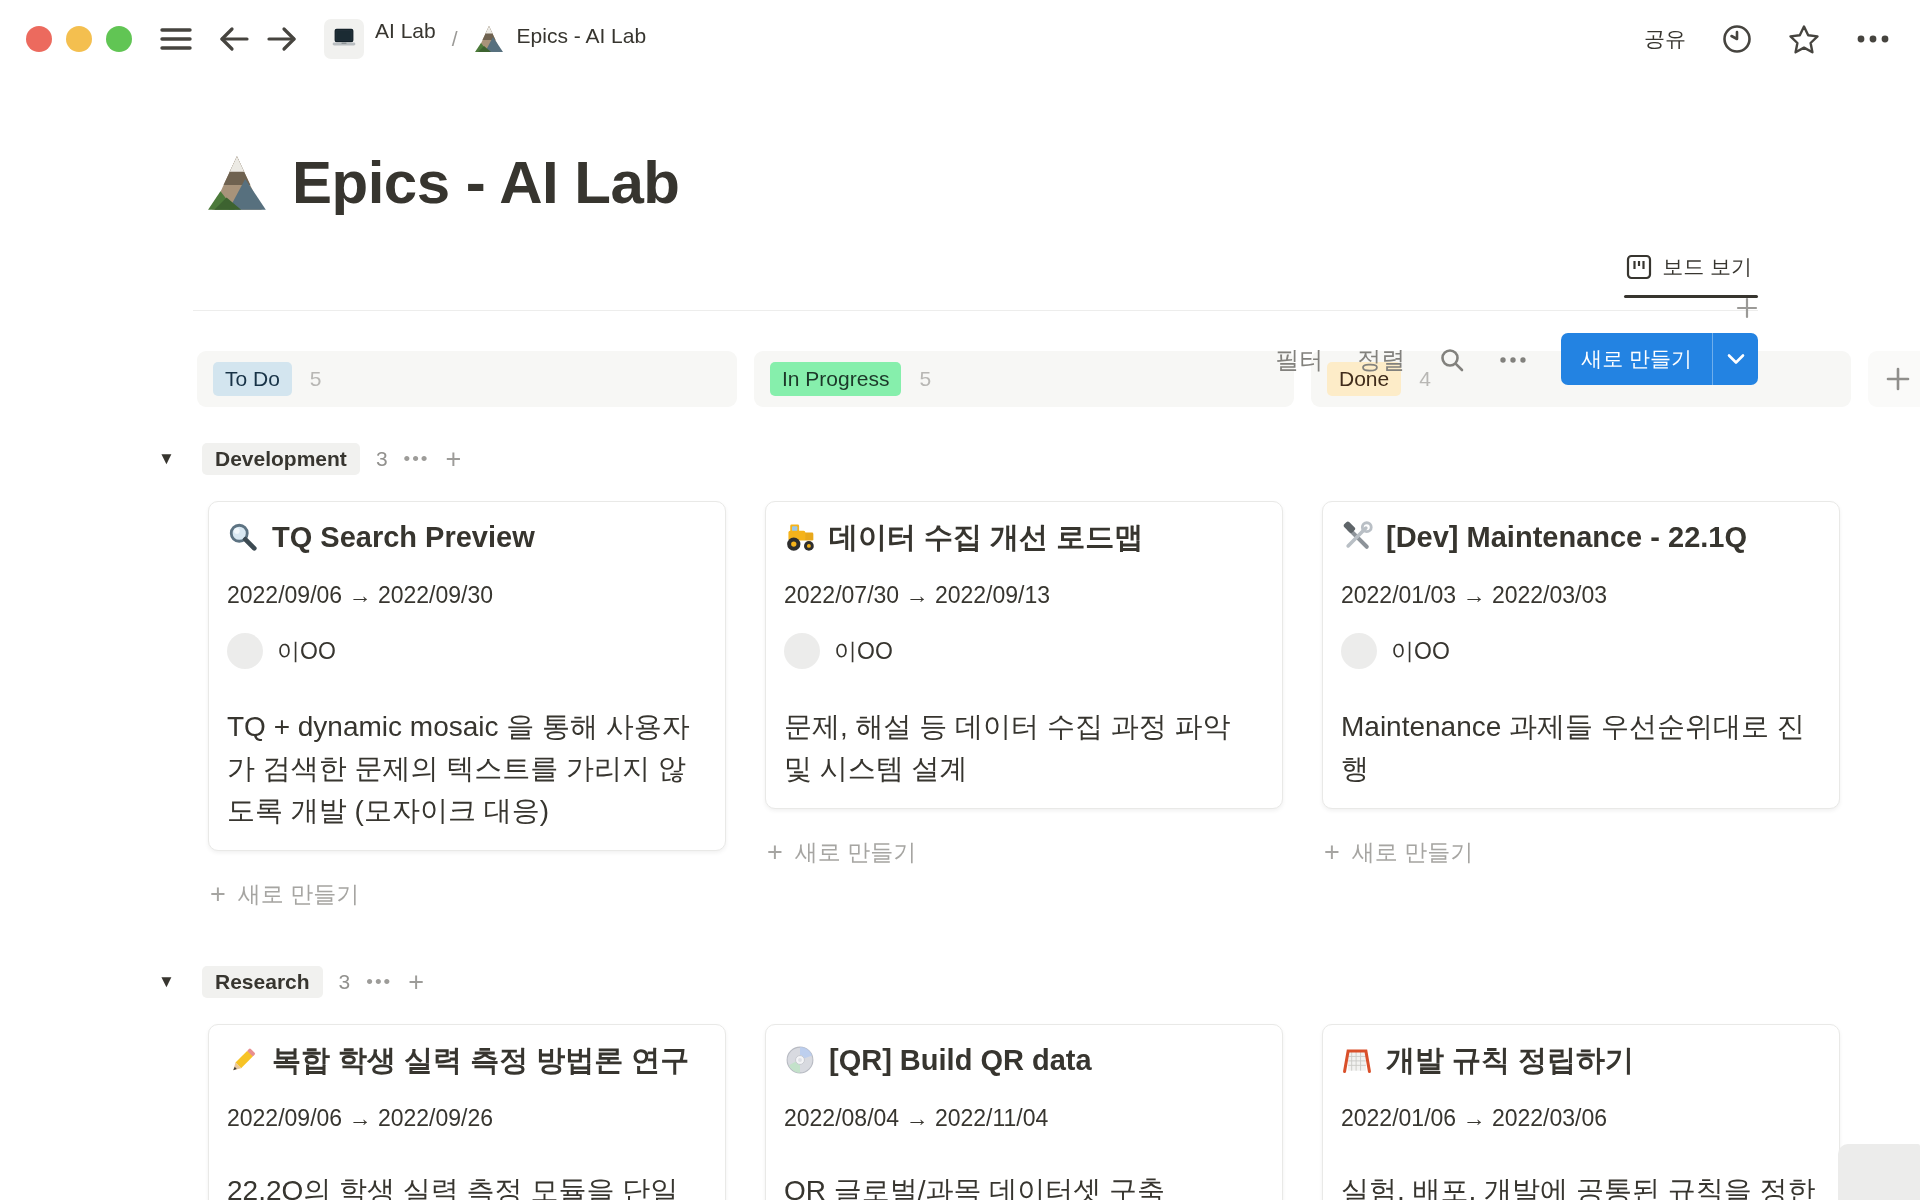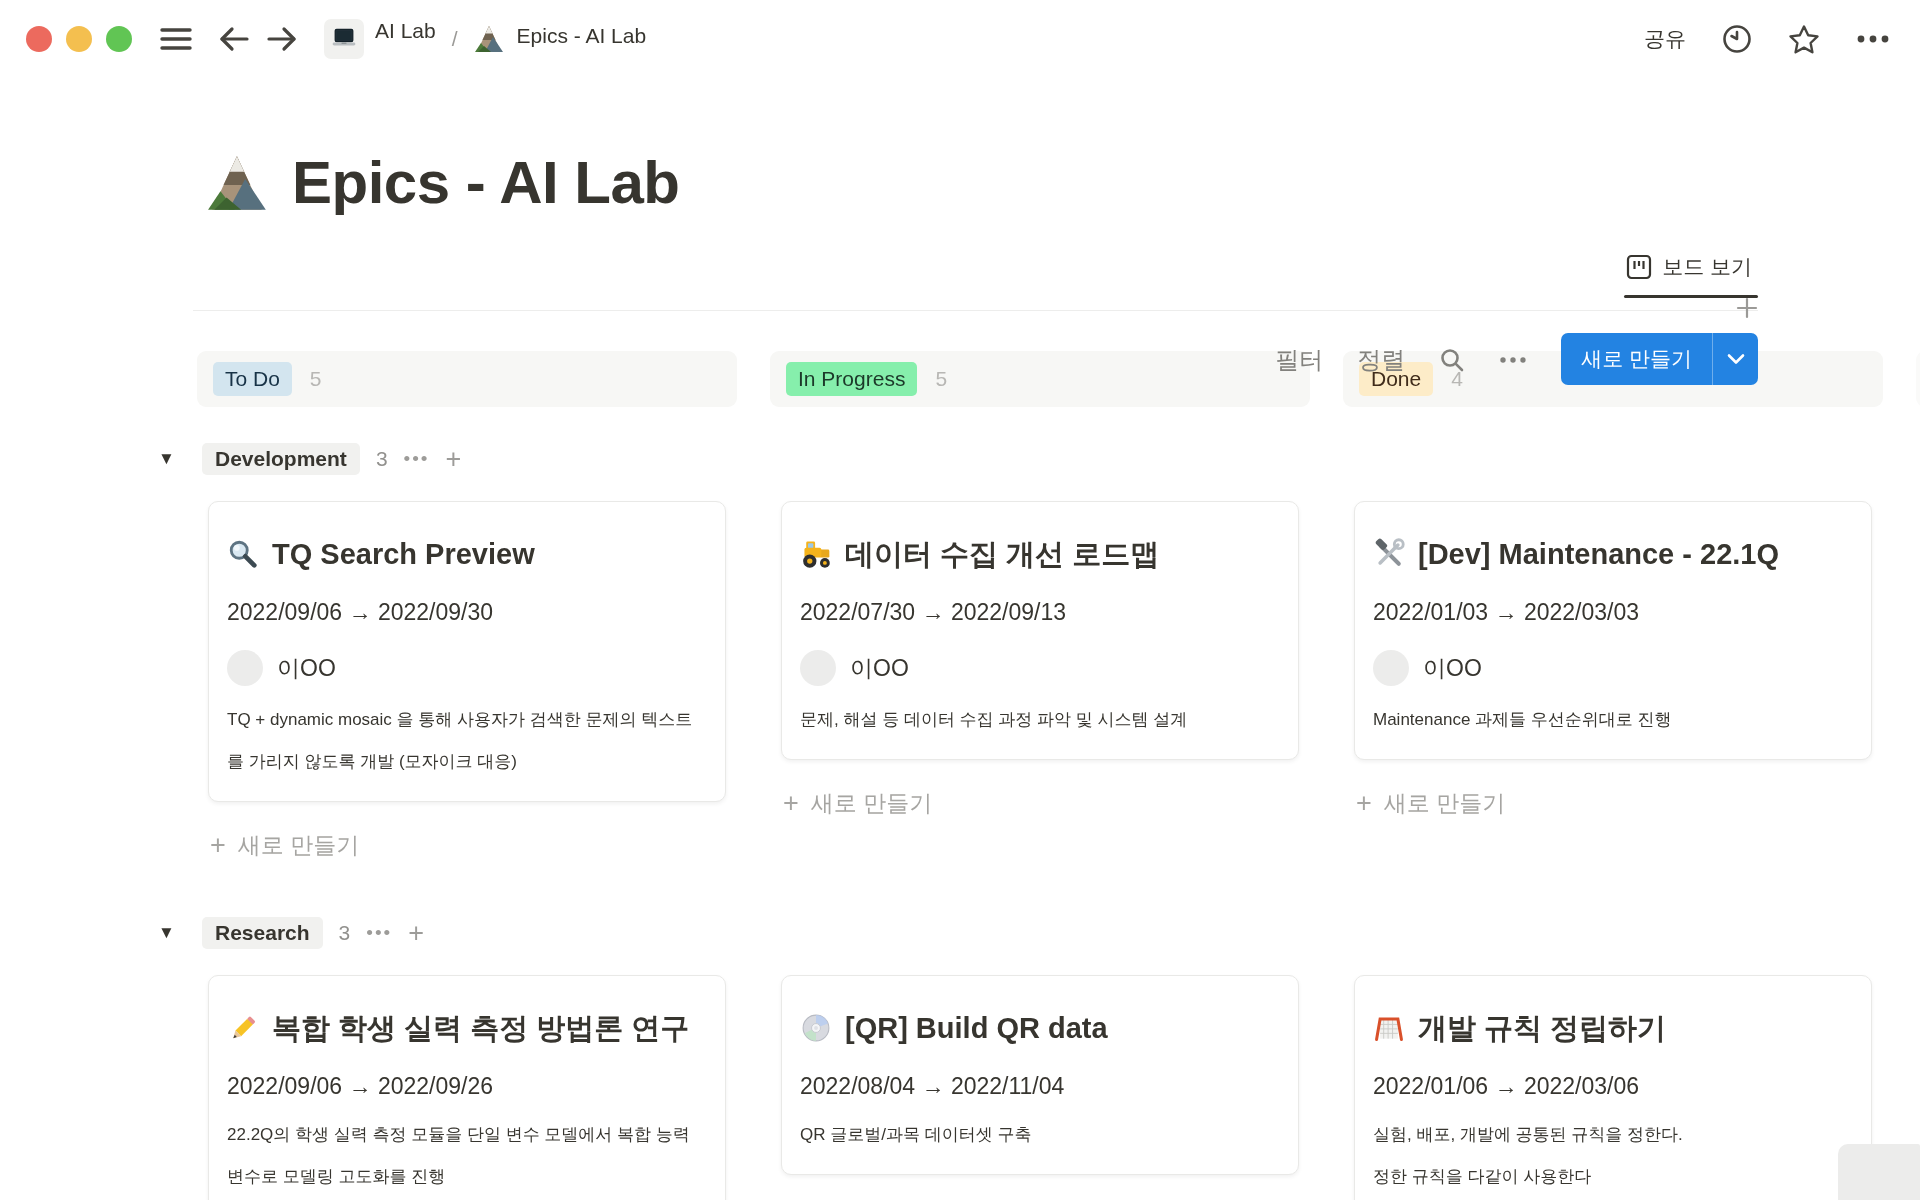--- a/index.html
+++ b/index.html
@@ -39,45 +39,45 @@
   .add-view { margin:0 0 14px 22px; color:#9b9a97; cursor:pointer; }
   .toolbar-right { margin-left:auto; display:flex; align-items:center; gap:34px; padding-bottom:8px; }
   .tool-label { font-size:24px; color:#82817d; cursor:pointer; }
   .tool-icon { color:#82817d; cursor:pointer; display:flex; }
   .new-btn { display:flex; align-items:stretch; background:#2383e2; border-radius:7px; overflow:hidden; cursor:pointer; height:52px; margin-bottom:2px; }
   .new-btn-main { display:flex; align-items:center; padding:0 20px; color:#fff; font-size:21px; font-weight:500; }
   .new-btn-arrow { display:flex; align-items:center; justify-content:center; width:46px; border-left:1px solid rgba(255,255,255,0.35); color:#fff; }
 
   
   .board { margin:40px 0 0 197px; width:1723px; }
-  .grid { display:grid; grid-template-columns:540px 540px 540px 60px; column-gap:33px; }
+  .grid { display:grid; grid-template-columns:540px 540px 540px 60px; column-gap:17px; }
   .col-head { background:#f7f7f5; border-radius:9px; height:56px; display:flex; align-items:center; padding:0 16px; gap:18px; }
   .pill { font-size:21px; font-weight:500; padding:4px 12px; border-radius:5px; line-height:1.25; white-space:nowrap; }
   .pill-blue { background:#d3e5ef; color:#183347; }
   .pill-green { background:#86efac; color:#1c3829; }
   .pill-yellow { background:#fdecc8; color:#402c1b; }
   .col-count { font-size:21px; color:#b8b7b4; }
   .col-add { background:#fafaf9; border-radius:9px; height:56px; display:flex; align-items:center; justify-content:center; color:#8f8e8b; cursor:pointer; }
 
   .group-head { position:relative; display:flex; align-items:center; gap:16px; margin-top:32px; height:40px; }
   .group-toggle { position:absolute; left:-39px; font-size:17px; color:#37352f; cursor:pointer; background:none; border:none; }
   .group-pill { background:#f1f1ef; color:#37352f; font-size:21px; font-weight:700; padding:4px 13px; border-radius:5px; margin-left:5px; }
   .group-count { font-size:21px; color:#92918e; }
   .group-more { font-size:19px; color:#9d9c99; letter-spacing:2px; cursor:pointer; }
   .group-add { font-size:27px; line-height:20px; color:#9d9c99; cursor:pointer; }
 
   .cards-row { margin-top:22px; }
   .card { margin:0 11px; width:518px; background:#fff; border:1px solid #e9e9e7; border-radius:10px; box-shadow:0 2px 4px rgba(15,15,15,0.06); padding:17px 18px 18px; cursor:pointer; }
-  .card-title { display:flex; align-items:center; gap:13px; font-size:29px; font-weight:600; line-height:36px; color:#37352f; white-space:nowrap; overflow:hidden;margin-top:17px; }
+  .card-title { display:flex; align-items:center; gap:13px; font-size:29px; font-weight:600; line-height:36px; color:#37352f; white-space:nowrap; overflow:hidden; }
   .card-emoji { display:flex; flex:none; }
   .card-dates { margin-top:25px; font-size:23px; line-height:30px; color:#37352f; }
   .card-person { margin-top:23px; display:flex; align-items:center; gap:14px; }
   .avatar { width:36px; height:36px; border-radius:50%; background:#ececeb; }
   .person-name { font-size:23px; color:#37352f; }
-  .card-desc { margin-top:13px; font-size:17px; line-height:42px; color:#37352f; white-space:pre-line; }
+  .card-desc { margin-top:37px; font-size:28px; line-height:42px; color:#37352f; white-space:pre-line; }
   .new-row { display:flex; align-items:center; gap:12px; margin:28px 0 0 13px; color:#a6a5a2; font-size:23px; cursor:pointer; }
   .new-row .plus { font-size:27px; line-height:23px; }
   .section-research { margin-top:52px; }
 
   .corner-widget { position:absolute; right:0; bottom:0; width:82px; height:56px; background:#ececeb; border-radius:10px 2px 0 0; }
 
   svg { display:block; }
 </style>
 </head>
 <body>

